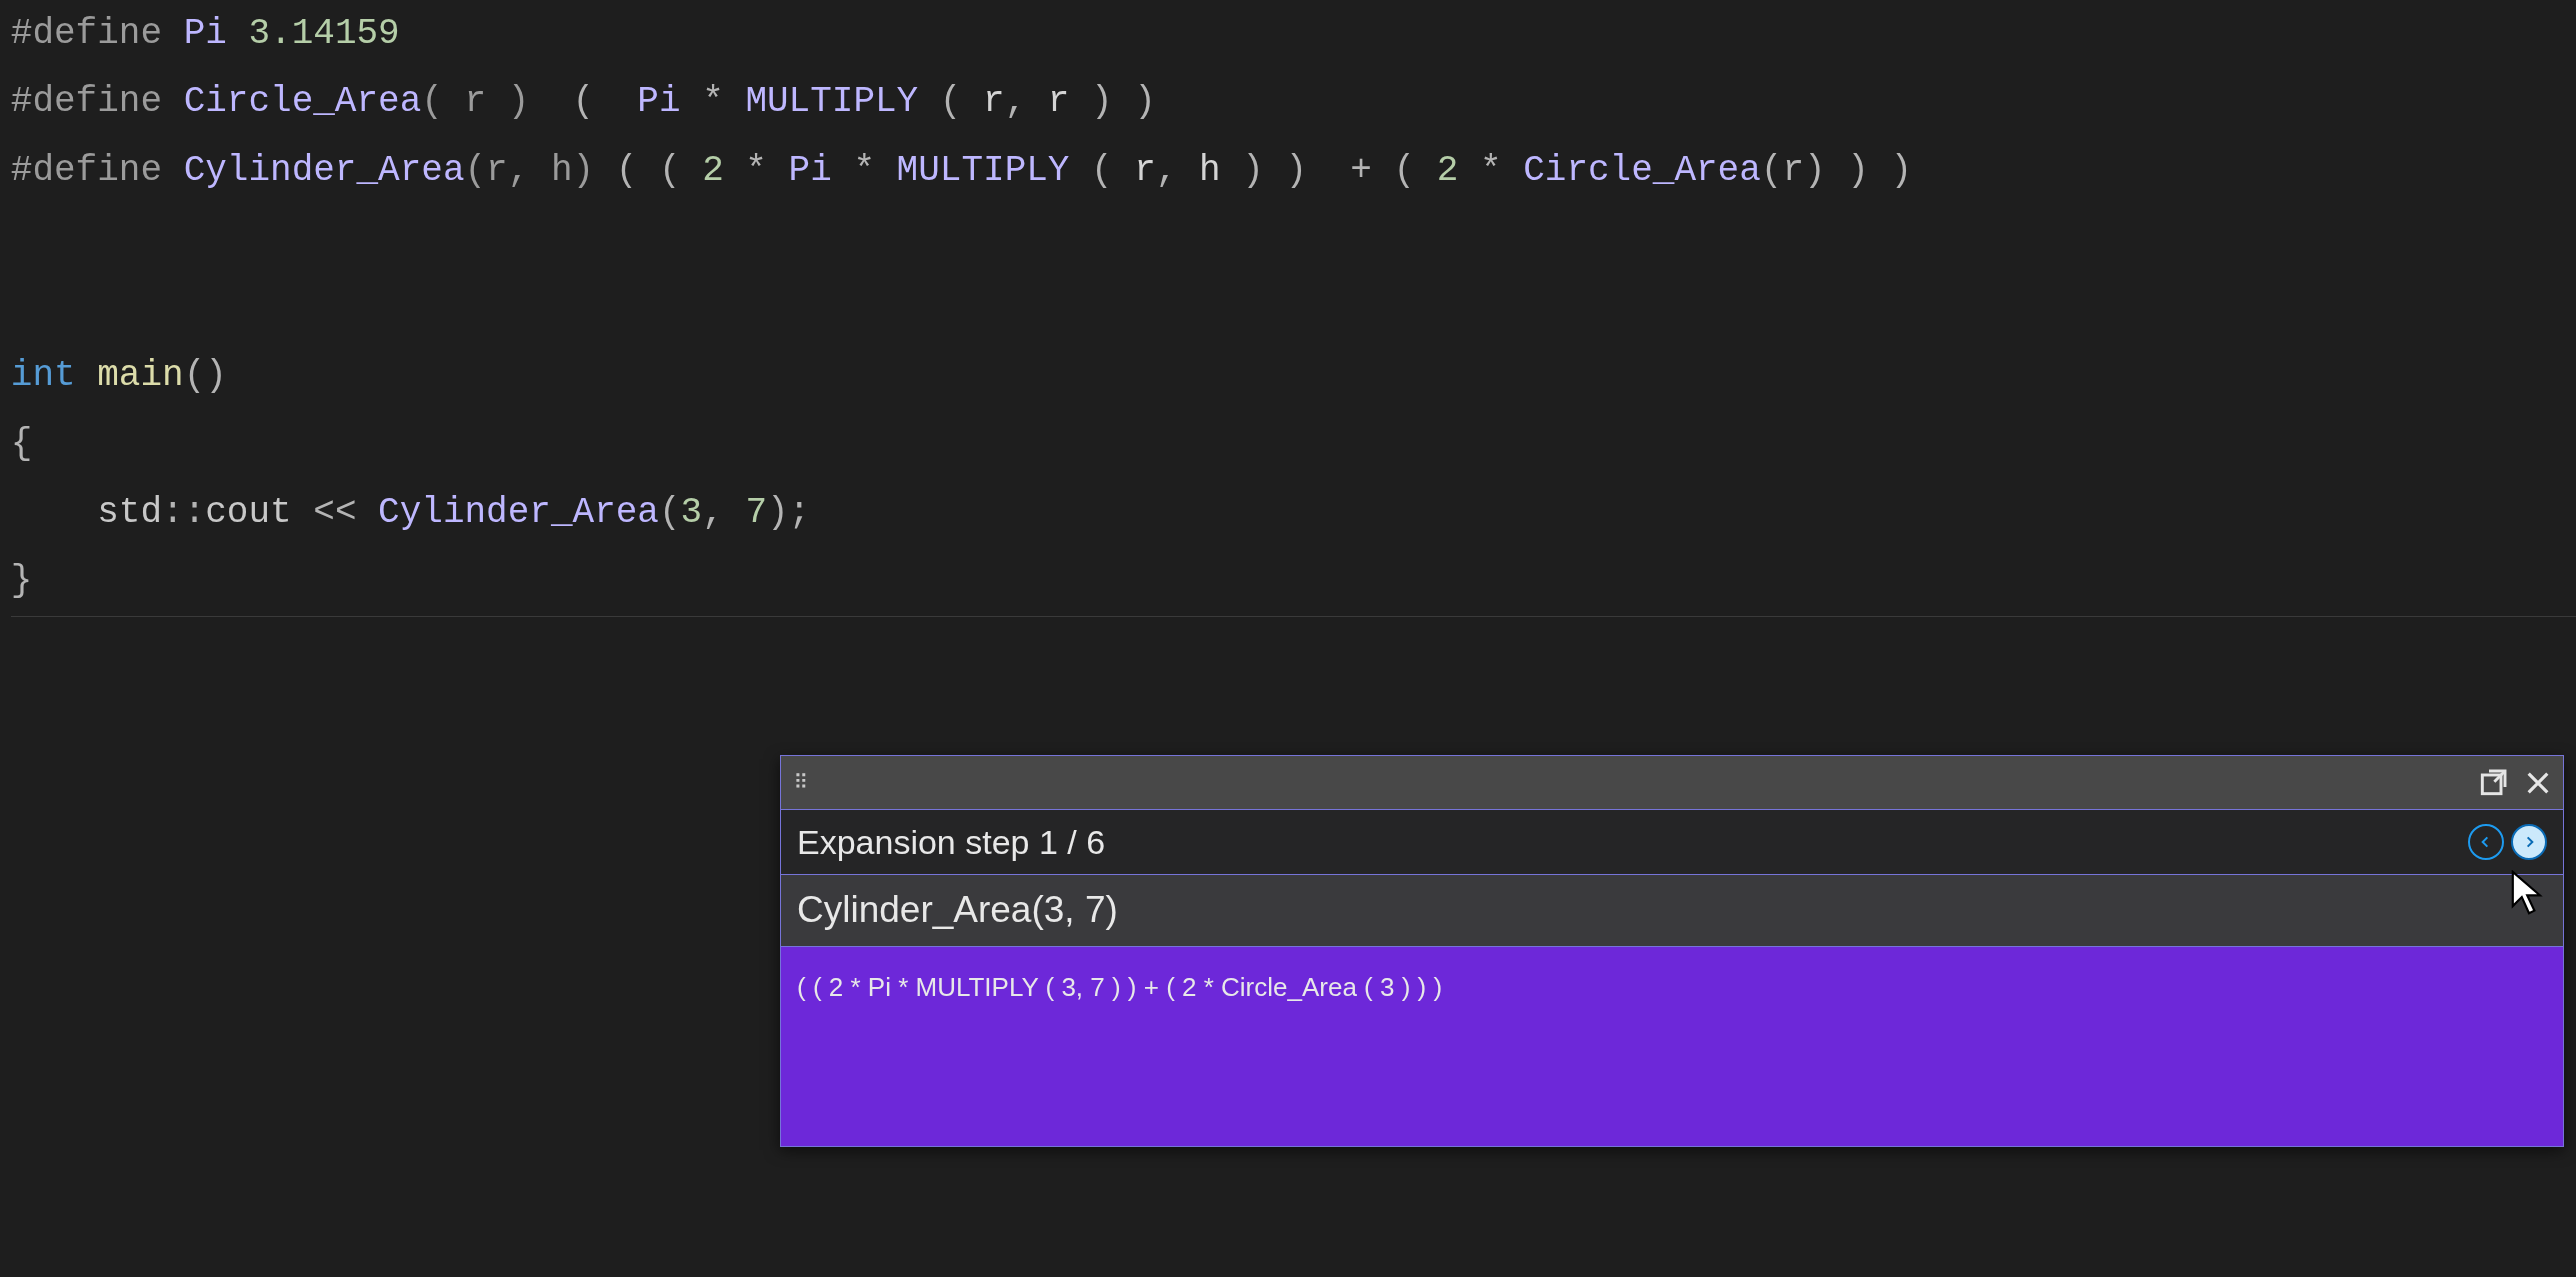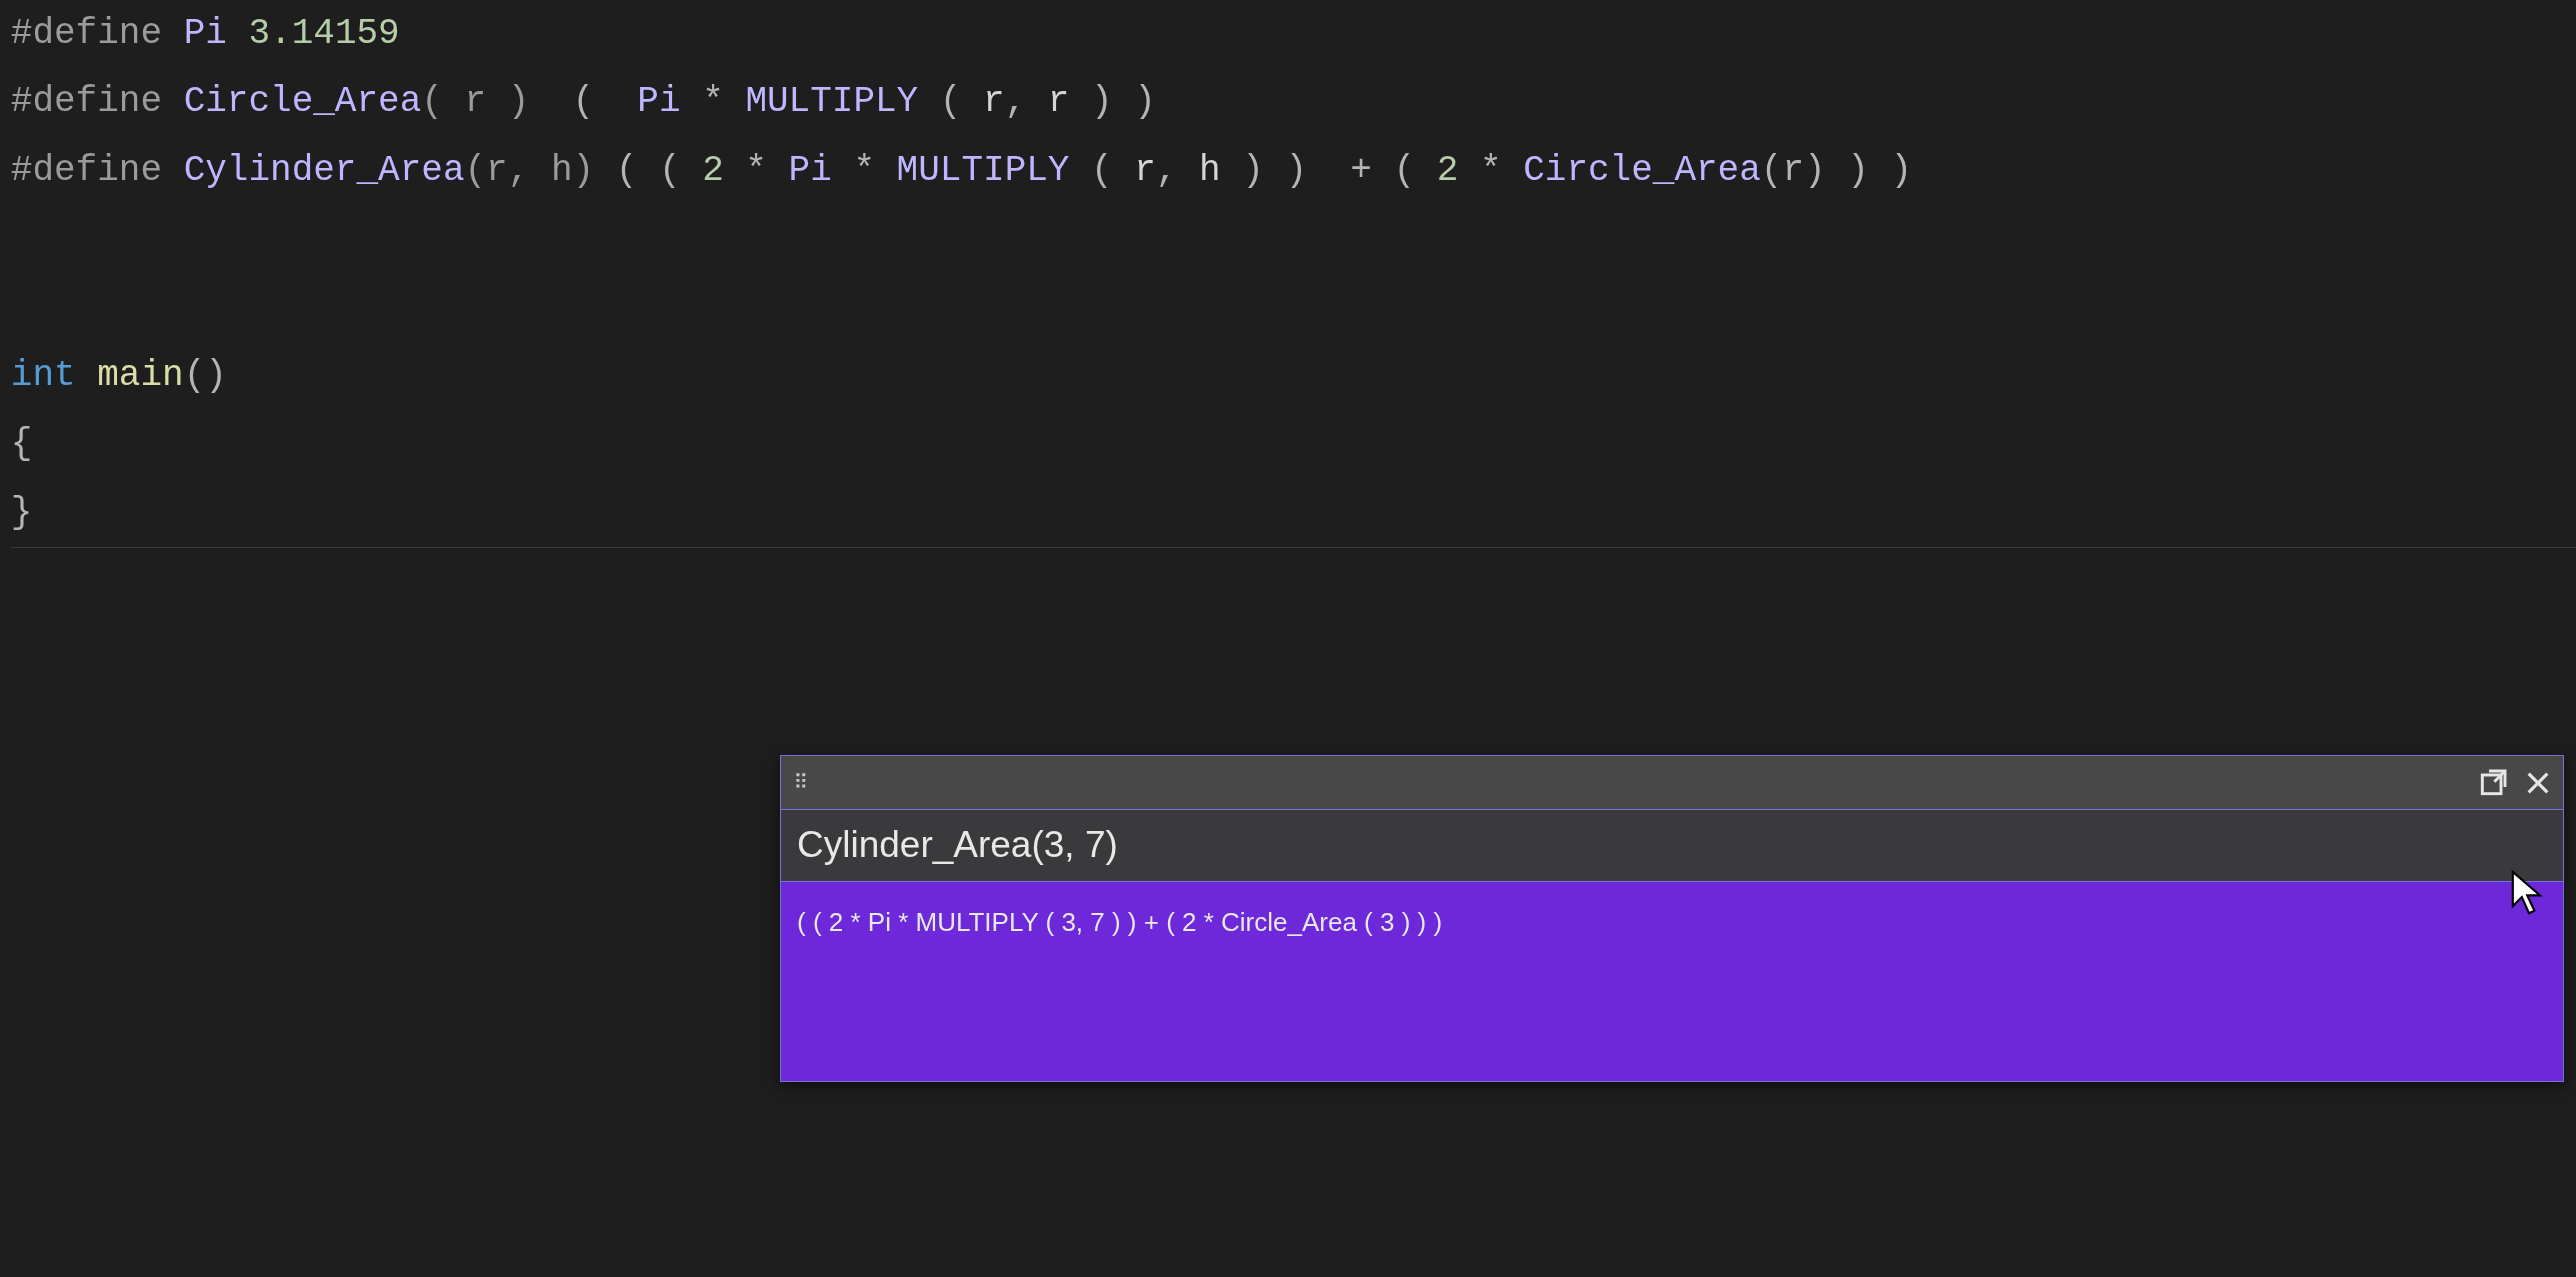--- a/index.html
+++ b/index.html
@@ -142,20 +142,21 @@
 
   <div class="code-line"><span class="c-gray">#define</span> <span class="c-macro">Cylinder_Area</span><span class="c-gray">(r, h)</span><span class="c-paren"> ( </span><span class="c-paren">( </span><span class="c-number">2</span><span class="c-op"> * </span><span class="c-macro">Pi</span><span class="c-op"> * </span><span class="c-macro">MULTIPLY</span><span class="c-paren"> ( </span><span class="c-white">r</span><span class="c-paren">, </span><span class="c-white">h</span><span class="c-paren"> ) </span><span class="c-paren">)</span><span>  </span><span class="c-op">+</span><span class="c-paren"> ( </span><span class="c-number">2</span><span class="c-op"> * </span><span class="c-macro">Circle_Area</span><span class="c-paren">(r)</span><span class="c-paren"> ) </span><span class="c-paren">)</span></div>
 
   <div class="code-line">&nbsp;</div>
   <div class="code-line">&nbsp;</div>
 
   <div class="code-line"><span class="c-keyword">int</span><span class="c-ident"> main</span><span class="c-paren">()</span></div>
 
   <div class="code-line"><span class="c-paren">{</span></div>
 
+  <div class="code-line">    <span class="c-ns">std</span><span class="c-op">::</span><span class="c-ns">cout</span><span class="c-op"> &lt;&lt; </span><span class="c-macro">Cylinder_Area</span><span class="c-paren">(</span><span class="c-number">3</span><span class="c-paren">, </span><span class="c-number">7</span><span class="c-paren">)</span><span class="c-op">;</span></div>
 
   <div class="code-line"><span class="c-paren">}</span></div>
 </div>
 <div class="hr-line"></div>
 
 <div class="popup">
   <div class="popup-titlebar">
     <div class="popup-grip">⠿</div>
     <div class="popup-tb-actions">
       <div class="popup-tb-icon">
@@ -166,20 +167,37 @@
         </svg>
       </div>
       <div class="popup-tb-icon">
         <svg viewBox="0 0 24 24" fill="none" stroke="currentColor" stroke-width="2.4">
           <path d="M5 5l14 14M19 5L5 19"></path>
         </svg>
       </div>
     </div>
   </div>
 
+  <div class="popup-header">
+    <div class="popup-header-text">
+      <span>Expansion step </span><span>1</span><span> / </span><span>6</span>
+    </div>
+    <div class="popup-nav">
+      <div class="nav-btn">
+        <svg viewBox="0 0 24 24" fill="none" stroke="#1d9bf0" stroke-width="3">
+          <path d="M14 5l-7 7 7 7"></path>
+        </svg>
+      </div>
+      <div class="nav-btn active">
+        <svg viewBox="0 0 24 24" fill="none" stroke="#0a6bb5" stroke-width="3">
+          <path d="M10 5l7 7-7 7"></path>
+        </svg>
+      </div>
+    </div>
+  </div>
 
   <div class="popup-row">
     <span>Cylinder_Area(3, 7)</span>
   </div>
 
   <div class="popup-body">
     <span>( ( 2 * Pi * MULTIPLY ( 3, 7 ) ) + ( 2 * Circle_Area ( 3 ) ) )</span>
   </div>
 </div>
 

